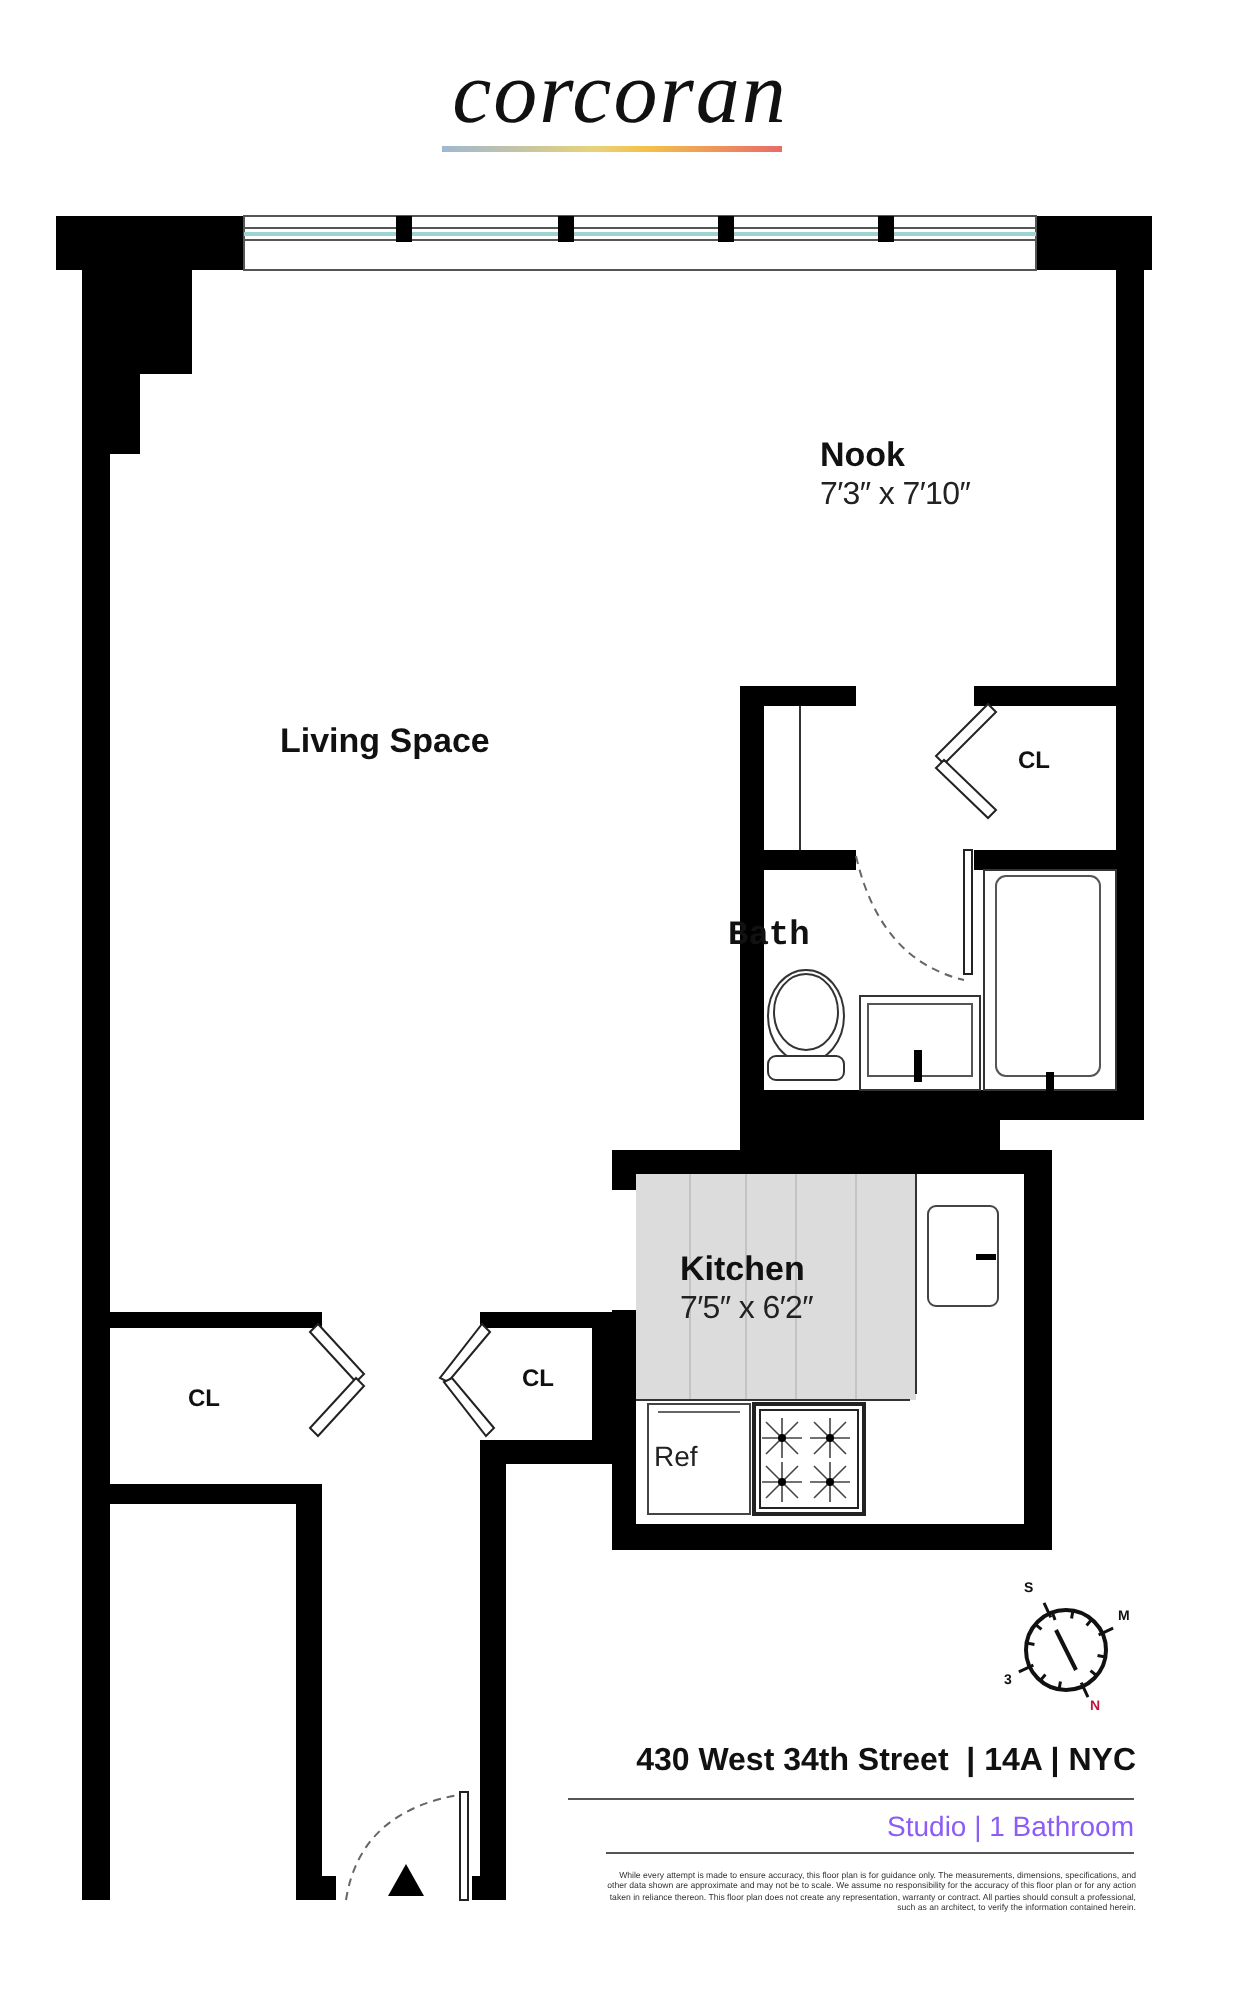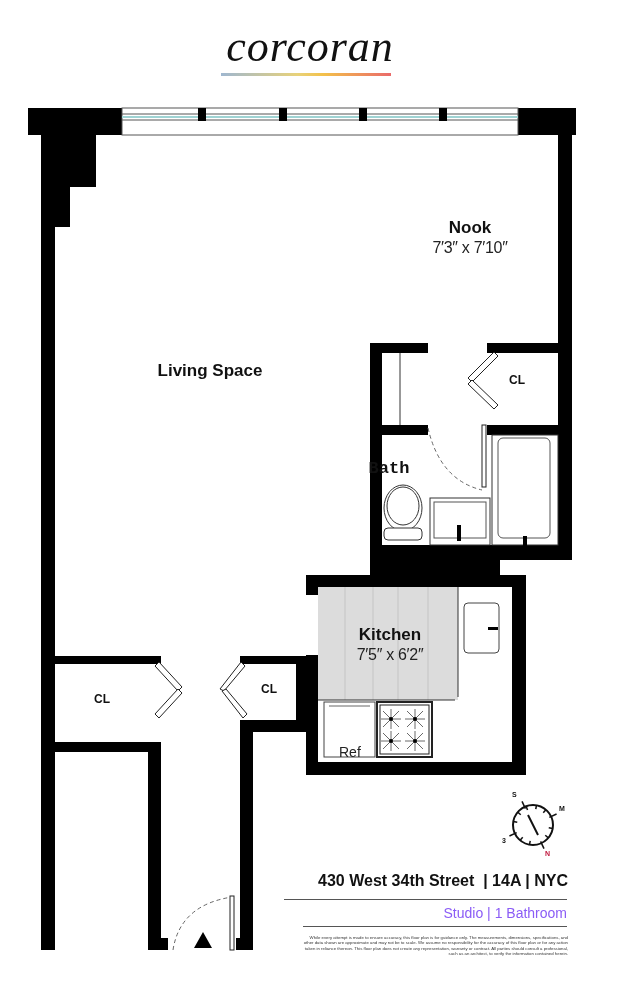--- a/index.html
+++ b/index.html
@@ -4,21 +4,21 @@
 <style>
   html, body { margin:0; padding:0; background:#ffffff; }
   body { width:620px; height:1000px; position:relative; overflow:hidden;
          font-family:"Liberation Sans", sans-serif; color:#111; }
   .logo { position:absolute; left:0; top:22px; width:620px; text-align:center;
           font-family:"Liberation Serif", serif; font-style:italic; font-size:44px;
           letter-spacing:1px; color:#111; line-height:50px; }
   .logo-bar { position:absolute; left:221px; top:73px; width:170px; height:3px;
               background:linear-gradient(90deg,#9fb7d0 0%,#e8d27a 45%,#f3c14a 60%,#ea6a6a 100%); }
   svg.plan { position:absolute; left:0; top:0; }
-  .lbl { position:absolute; text-align:center; white-space:nowrap; }
+  .lbl { position:absolute; white-space:nowrap; }
   .lbl .name { font-weight:bold; font-size:17px; line-height:20px; }
   .lbl .dim { font-size:16px; line-height:20px; color:#222; letter-spacing:-0.3px; }
   .cl { position:absolute; font-weight:bold; font-size:12px; }
   .ref { position:absolute; font-size:14px; color:#222; }
   .addr { position:absolute; right:52px; top:872px; font-weight:bold; font-size:16px; white-space:nowrap; }
   .rule1 { position:absolute; left:284px; top:899px; width:283px; height:1px; background:#555; }
   .sub { position:absolute; right:53px; top:905px; font-size:14px; color:#8b5cf6; white-space:nowrap; }
   .rule2 { position:absolute; left:303px; top:926px; width:264px; height:1px; background:#555; }
   .disc { position:absolute; left:300px; top:935px; width:268px; font-size:4.3px; line-height:5.4px;
           text-align:right; color:#333; }
@@ -182,21 +182,21 @@
 </div>
 <div class="lbl" style="left:340px; top:625px; width:100px;">
   <div class="name">Kitchen</div>
   <div class="dim">7′5″ x 6′2″</div>
 </div>
 
 <div class="cl" style="left:509px; top:373px;">CL</div>
 <div class="cl" style="left:94px; top:692px;">CL</div>
 <div class="cl" style="left:261px; top:682px;">CL</div>
 
-<div class="ref" style="left:339px; top:720px;margin-top:24px;">Ref</div>
+<div class="ref" style="left:327px; top:720px;">Ref</div>
 
 <div style="position:absolute; left:512px; top:791px; font-size:7px; font-weight:bold;">S</div>
 <div style="position:absolute; left:559px; top:805px; font-size:7px; font-weight:bold;">M</div>
 <div style="position:absolute; left:502px; top:837px; font-size:7px; font-weight:bold;">3</div>
 <div style="position:absolute; left:545px; top:850px; font-size:7px; font-weight:bold; color:#c0163c;">N</div>
 
 <div class="addr" style="white-space:pre;margin-left:24px;">430 West 34th Street  | 14A | NYC</div>
 <div class="rule1"></div>
 <div class="sub">Studio | 1 Bathroom</div>
 <div class="rule2"></div>

